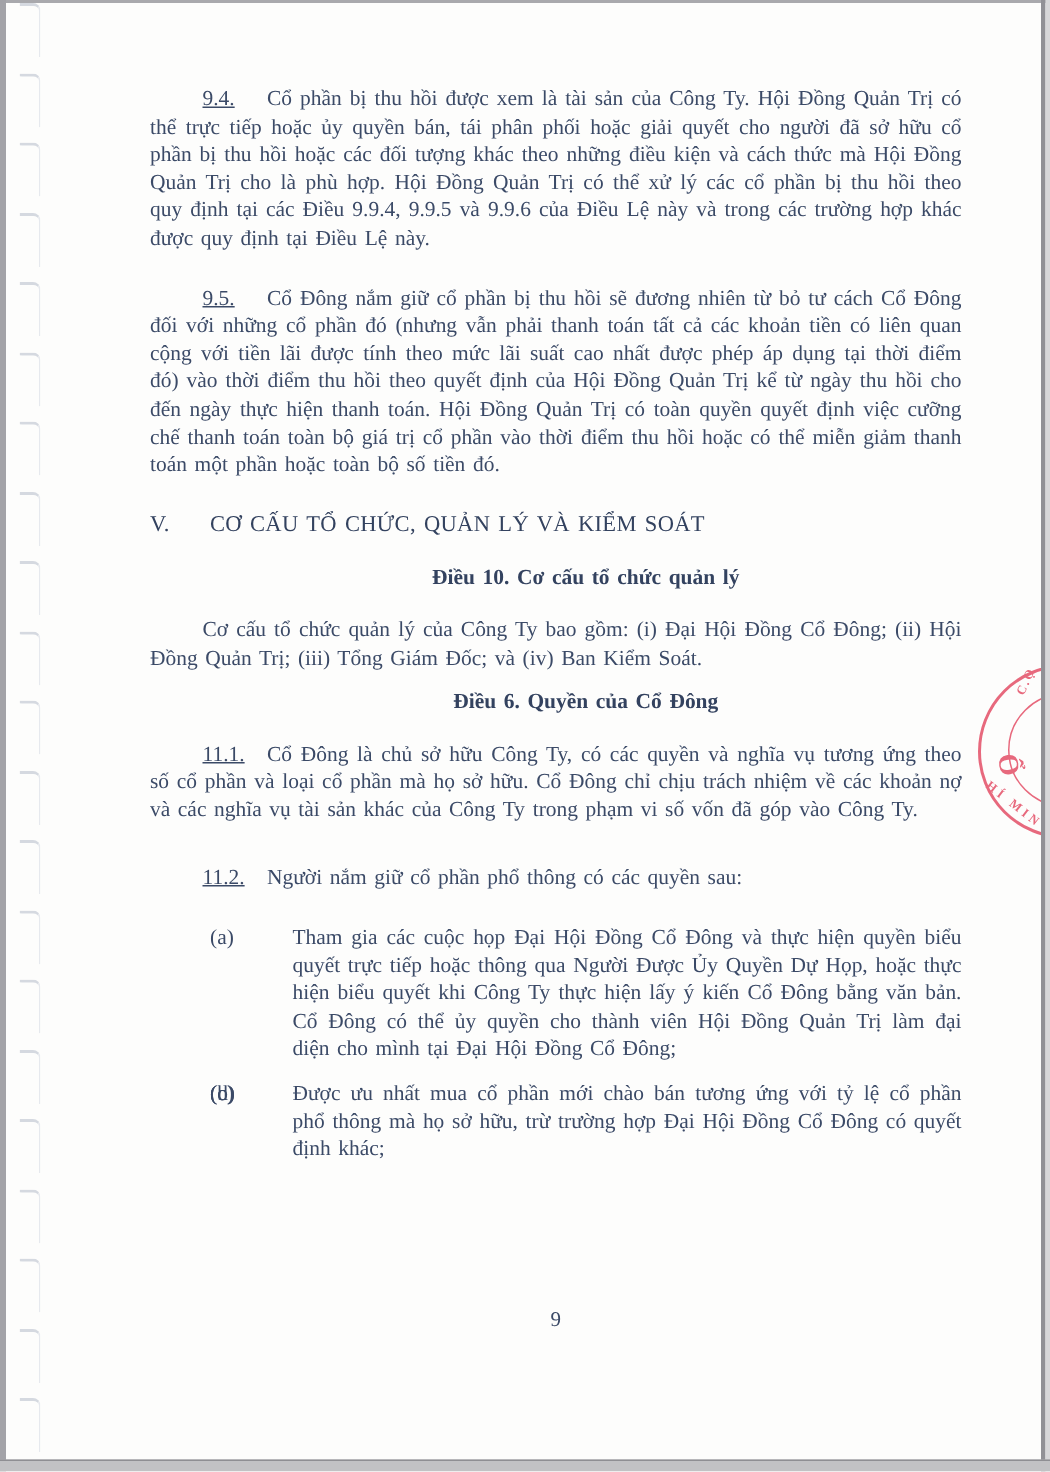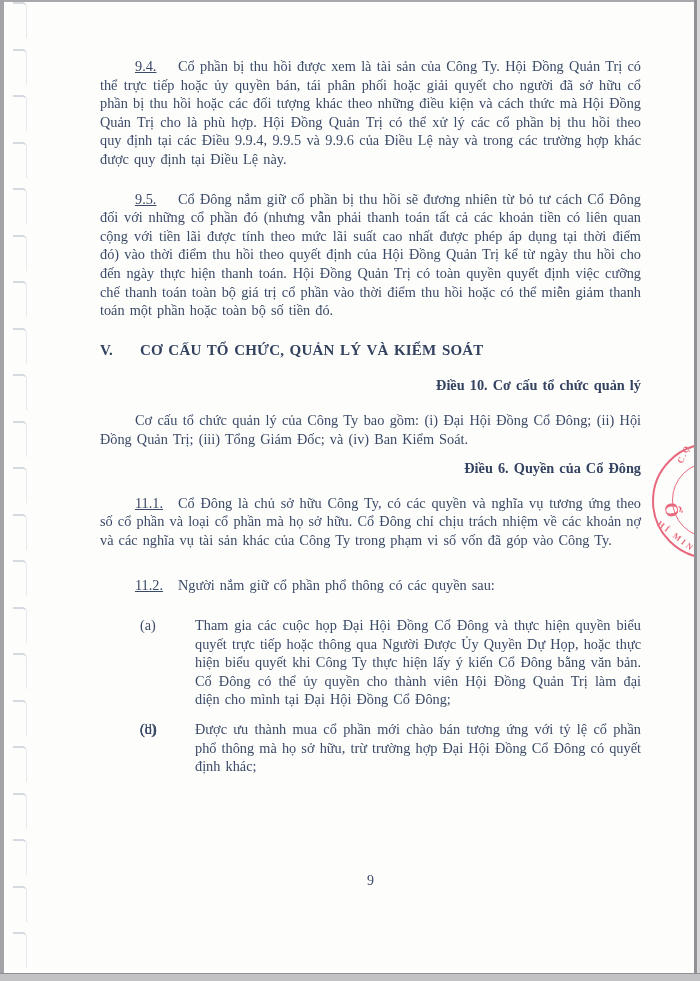--- a/index.html
+++ b/index.html
@@ -27,26 +27,26 @@
   
   #content{
     position:absolute;left:100px;top:57px;width:541px;
     font-size:14.3px;line-height:18.6px;text-align:justify;
     word-spacing:1.5px;
   }
   p{margin:0;}
   .para{text-indent:35px;margin-bottom:21px;}
   .par-num{display:inline-block;min-width:43px;text-indent:0;text-decoration:underline;}
   .sec-heading{
-    font-weight:bold;text-align:left;margin:3px 0 17px 0;
+    font-weight:normal;text-align:left;margin:3px 0 17px 0;
     font-size:15px;letter-spacing:.2px;color:#33425f;
   }
   .sec-num{display:inline-block;min-width:40px;}
   .dieu-heading{
-    font-weight:bold;text-align:right;padding-left:40px;
+    font-weight:bold;text-align:center;padding-left:40px;
     margin-bottom:16px;color:#33425f;
   }
   .plain-para{text-indent:35px;margin-bottom:11px;}
   .list-item{position:relative;padding-left:95px;margin-bottom:11px;}
   .list-label{position:absolute;left:40px;top:0;}
   .pageno{
     position:absolute;left:0;top:815px;width:541px;
     text-align:center;font-size:14px;
   }
 
@@ -129,21 +129,21 @@
     <p>Tham gia các cuộc họp Đại Hội Đồng Cổ Đông và thực hiện quyền biểu quyết trực tiếp hoặc thông qua Người Được Ủy Quyền Dự Họp, hoặc thực hiện biểu quyết khi Công Ty thực hiện lấy ý kiến Cổ Đông bằng văn bản. Cổ Đông có thể ủy quyền cho thành viên Hội Đồng Quản Trị làm đại diện cho mình tại Đại Hội Đồng Cổ Đông;</p>
   </div>
   <div class="list-item">
     <span class="list-label">(b)</span>
   </div>
   <div class="list-item">
     <span class="list-label">(c)</span>
   </div>
   <div class="list-item">
     <span class="list-label">(d)</span>
-    <p>Được ưu thành mua cổ phần mới chào bán tương ứng với tỷ lệ cổ phần phổ thông mà họ sở hữu, trừ trường hợp Đại Hội Đồng Cổ Đông có quyết định khác;</p>
+    <p>Được ưu nhất mua cổ phần mới chào bán tương ứng với tỷ lệ cổ phần phổ thông mà họ sở hữu, trừ trường hợp Đại Hội Đồng Cổ Đông có quyết định khác;</p>
   </div>
 
   <div class="pageno">9</div>
 </div>
 
 <div id="stamp">
   <div class="stamp-outer"></div>
   <div class="stamp-inner"></div>
   <span class="stamp-char stamp-c3">C.Ọ</span>
   <span class="stamp-char stamp-c1">Ổ</span>

